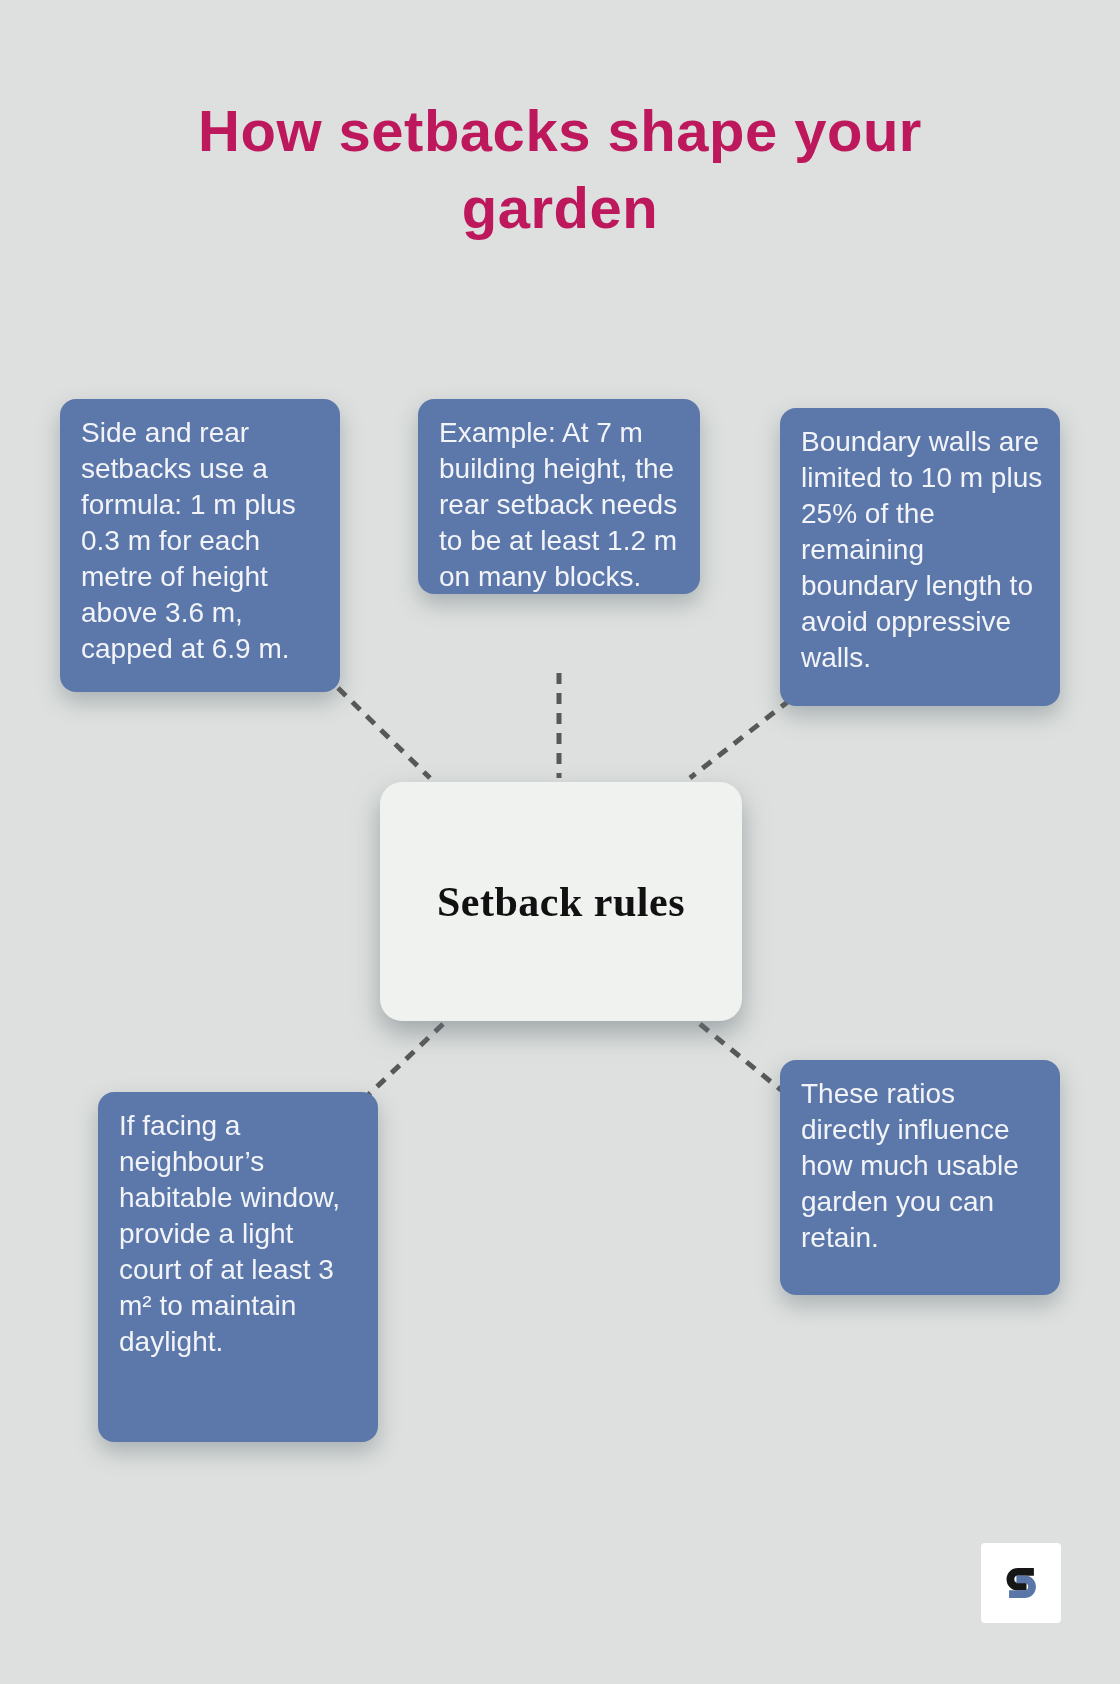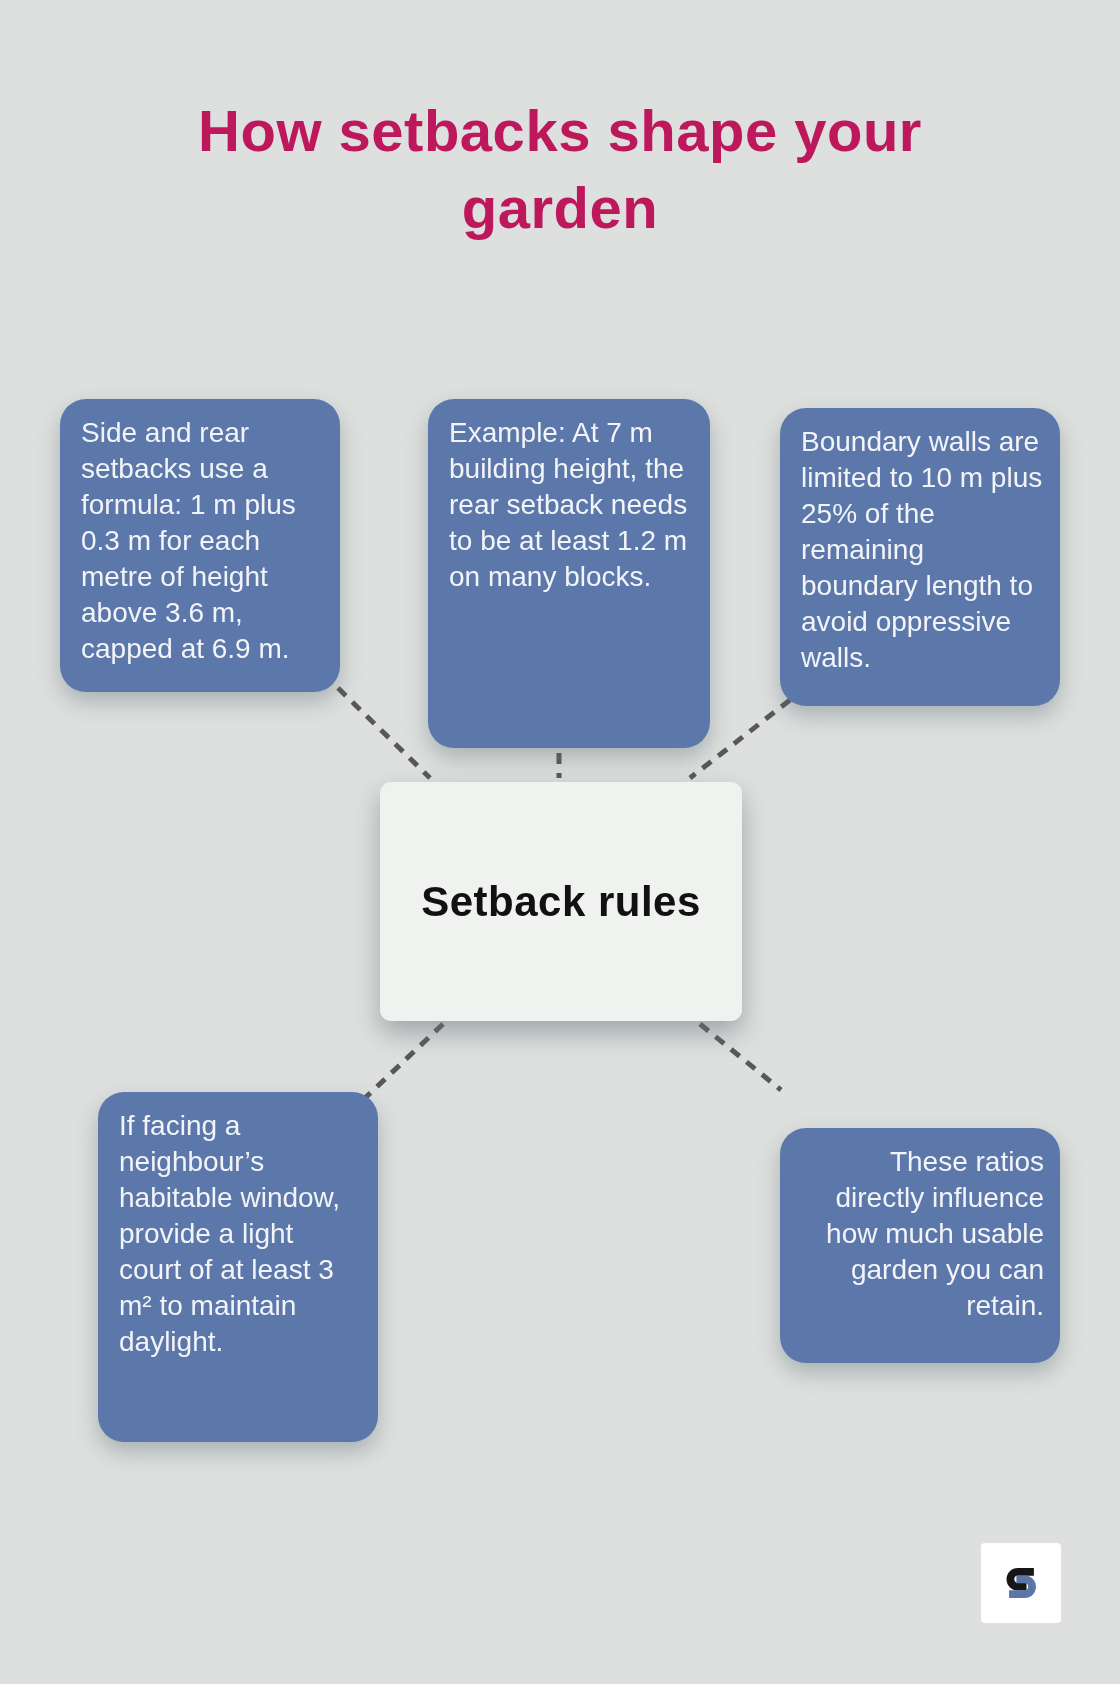--- a/index.html
+++ b/index.html
@@ -40,45 +40,46 @@
   }
   .connectors line {
     stroke: #585858;
     stroke-width: 5;
     stroke-dasharray: 11 9;
     stroke-linecap: butt;
   }
   .node {
     position: absolute;
     background: #5c78ab;
-    border-radius: 26px;
+    border-radius: 16px;
     color: #f2f4f8;
     font-size: 28px;
     line-height: 36px;
     padding: 16px 16px 16px 21px;
     box-sizing: border-box;
     box-shadow: 0 10px 22px rgba(95, 104, 115, 0.40);
   }
   .node-1 { left: 60px;  top: 399px; width: 280px; height: 293px; }
-  .node-2 { left: 428px; top: 399px; width: 282px; height: 349px; }
+  .node-2 { left: 418px; top: 399px; width: 282px; height: 195px; }
   .node-3 { left: 780px; top: 408px; width: 280px; height: 298px; }
   .node-4 { left: 58px;  top: 1092px; width: 280px; height: 350px; margin-left: 40px; }
-  .node-5 { left: 780px; top: 1128px; width: 280px; height: 235px; text-align: right; }
+  .node-5 { left: 780px; top: 1060px; width: 280px; height: 235px; }
   .center-node {
     position: absolute;
     left: 380px;
     top: 782px;
     width: 362px;
     height: 239px;
     background: #f0f2f0;
-    border-radius: 11px;
+    border-radius: 22px;
     display: flex;
     align-items: center;
     justify-content: center;
     box-shadow: 0 12px 26px rgba(110, 118, 126, 0.55);
+    font-family: Liberation Serif, serif;
   }
   .center-node span {
     font-size: 42px;
     font-weight: 700;
     color: #111111;
     letter-spacing: 0.5px;
   }
   .logo-box {
     position: absolute;
     left: 981px;

